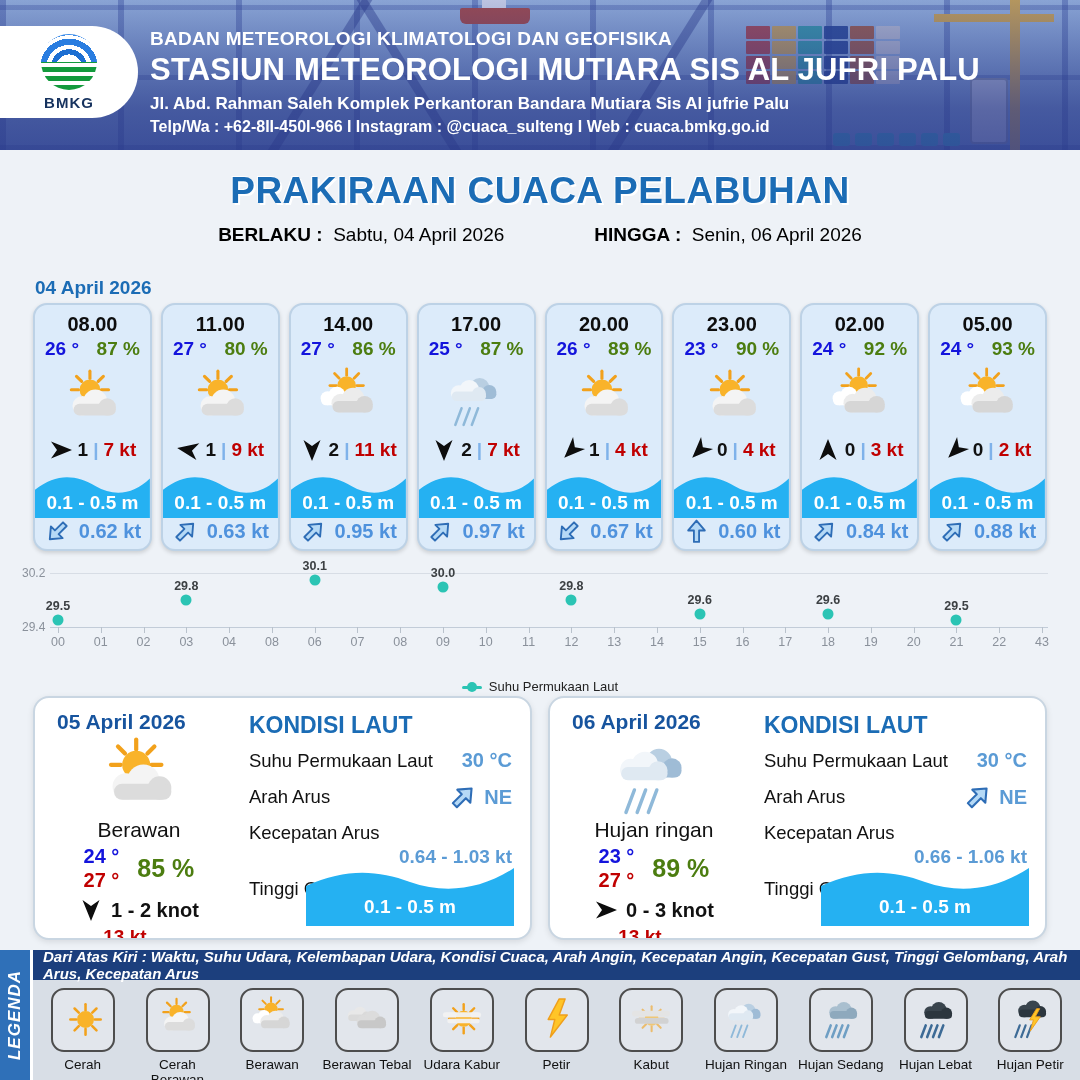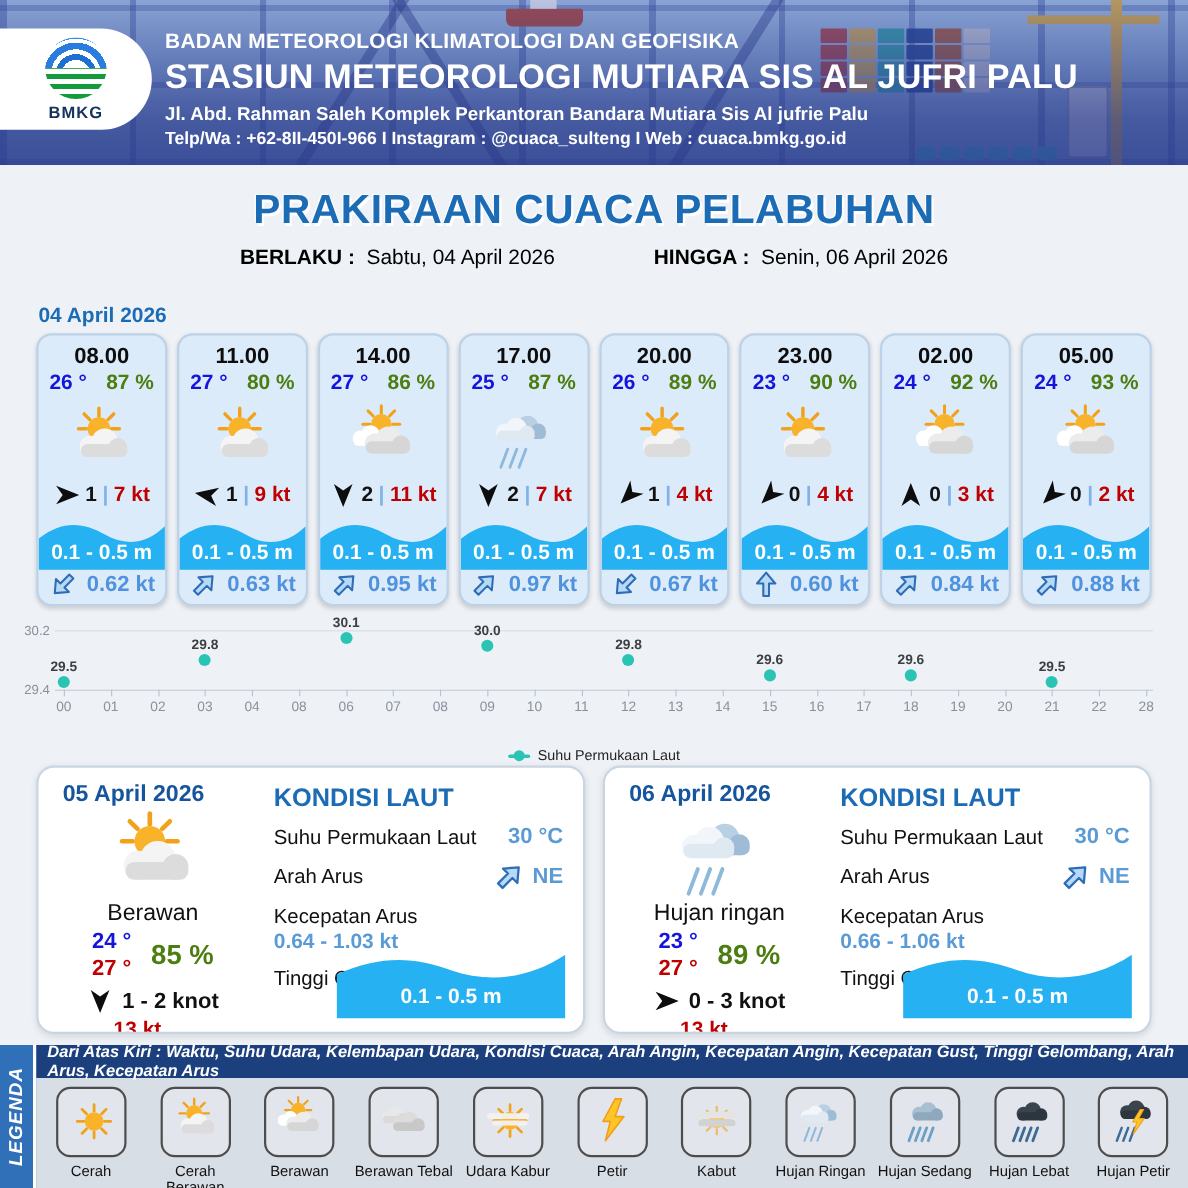--- a/index.html
+++ b/index.html
@@ -90,21 +90,21 @@
   .dwind{display:flex;align-items:center;gap:8px;margin-top:6px;}
   .dwind .kn{font-size:20px;font-weight:800;color:#111;}
   .dgust{font-size:19px;font-weight:800;color:#c00000;margin-top:4px;margin-left:-28px;}
   .dright{flex:1;padding:14px 18px 12px 6px;position:relative;}
   .sea-h{font-size:23px;font-weight:800;color:#1b6cb5;}
   .sea-row{display:flex;justify-content:space-between;align-items:center;margin-top:10px;}
   .sea-lab{font-size:18.5px;color:#111;}
   .sea-val{font-size:20px;font-weight:800;color:#5b9bd5;}
   .sea-dir{display:flex;align-items:center;gap:6px;}
   .sea-dir .barrow{width:30px;height:30px;transform:rotate(-45deg);}
-  .sea-speed{text-align:left;font-size:19px;font-weight:800;color:#5b9bd5;margin-top:2px;}
+  .sea-speed{text-align:right;font-size:19px;font-weight:800;color:#5b9bd5;margin-top:2px;}
   .dwave{position:absolute;right:16px;bottom:12px;width:208px;height:66px;}
   .dwave svg{position:absolute;inset:0;width:100%;height:100%;}
   .dwave span{position:absolute;left:0;right:0;bottom:8px;text-align:center;color:#fff;font-size:19px;font-weight:800;}
   
   .legend{position:absolute;top:950px;left:0;right:0;height:130px;background:#d8dee6;}
   .lstrip{position:absolute;left:0;top:0;bottom:0;width:30px;background:#2f70b8;border-right:3px solid #fff;display:flex;align-items:center;justify-content:center;}
   .lstrip span{transform:rotate(-90deg);font-size:17px;font-weight:900;font-style:italic;color:#fff;letter-spacing:1px;white-space:nowrap;}
   .lbar{position:absolute;left:33px;right:0;top:0;height:30px;background:#1c3f7d;color:#fff;font-size:15px;font-style:italic;font-weight:600;display:flex;align-items:center;padding-left:10px;box-sizing:border-box;}
   .litems{position:absolute;left:33px;right:0;top:34px;bottom:0;display:flex;justify-content:space-evenly;align-items:flex-start;padding-top:4px;}
   .litem{display:flex;flex-direction:column;align-items:center;width:90px;}
@@ -683,21 +683,21 @@
       <span class="xlab" style="left:808.0869565217391px;top:79px">18</span>
       <div class="tick" style="left:850.8695652173913px;top:71px"></div>
       <span class="xlab" style="left:850.8695652173913px;top:79px">19</span>
       <div class="tick" style="left:893.6521739130435px;top:71px"></div>
       <span class="xlab" style="left:893.6521739130435px;top:79px">20</span>
       <div class="tick" style="left:936.4347826086956px;top:71px"></div>
       <span class="xlab" style="left:936.4347826086956px;top:79px">21</span>
       <div class="tick" style="left:979.2173913043478px;top:71px"></div>
       <span class="xlab" style="left:979.2173913043478px;top:79px">22</span>
       <div class="tick" style="left:1022px;top:71px"></div>
-      <span class="xlab" style="left:1022px;top:79px">28</span>
+      <span class="xlab" style="left:1022px;top:79px">43</span>
       <div class="dot" style="left:38px;top:64.24999999999991px"></div>
       <span class="vlab" style="left:38px;top:57.249999999999915px">29.5</span>
       <div class="dot" style="left:166.3478260869565px;top:43.99999999999988px"></div>
       <span class="vlab" style="left:166.3478260869565px;top:36.99999999999988px">29.8</span>
       <div class="dot" style="left:294.695652173913px;top:23.74999999999985px"></div>
       <span class="vlab" style="left:294.695652173913px;top:16.74999999999985px">30.1</span>
       <div class="dot" style="left:423.04347826086956px;top:30.499999999999943px"></div>
       <span class="vlab" style="left:423.04347826086956px;top:23.499999999999943px">30.0</span>
       <div class="dot" style="left:551.391304347826px;top:43.99999999999988px"></div>
       <span class="vlab" style="left:551.391304347826px;top:36.99999999999988px">29.8</span>

